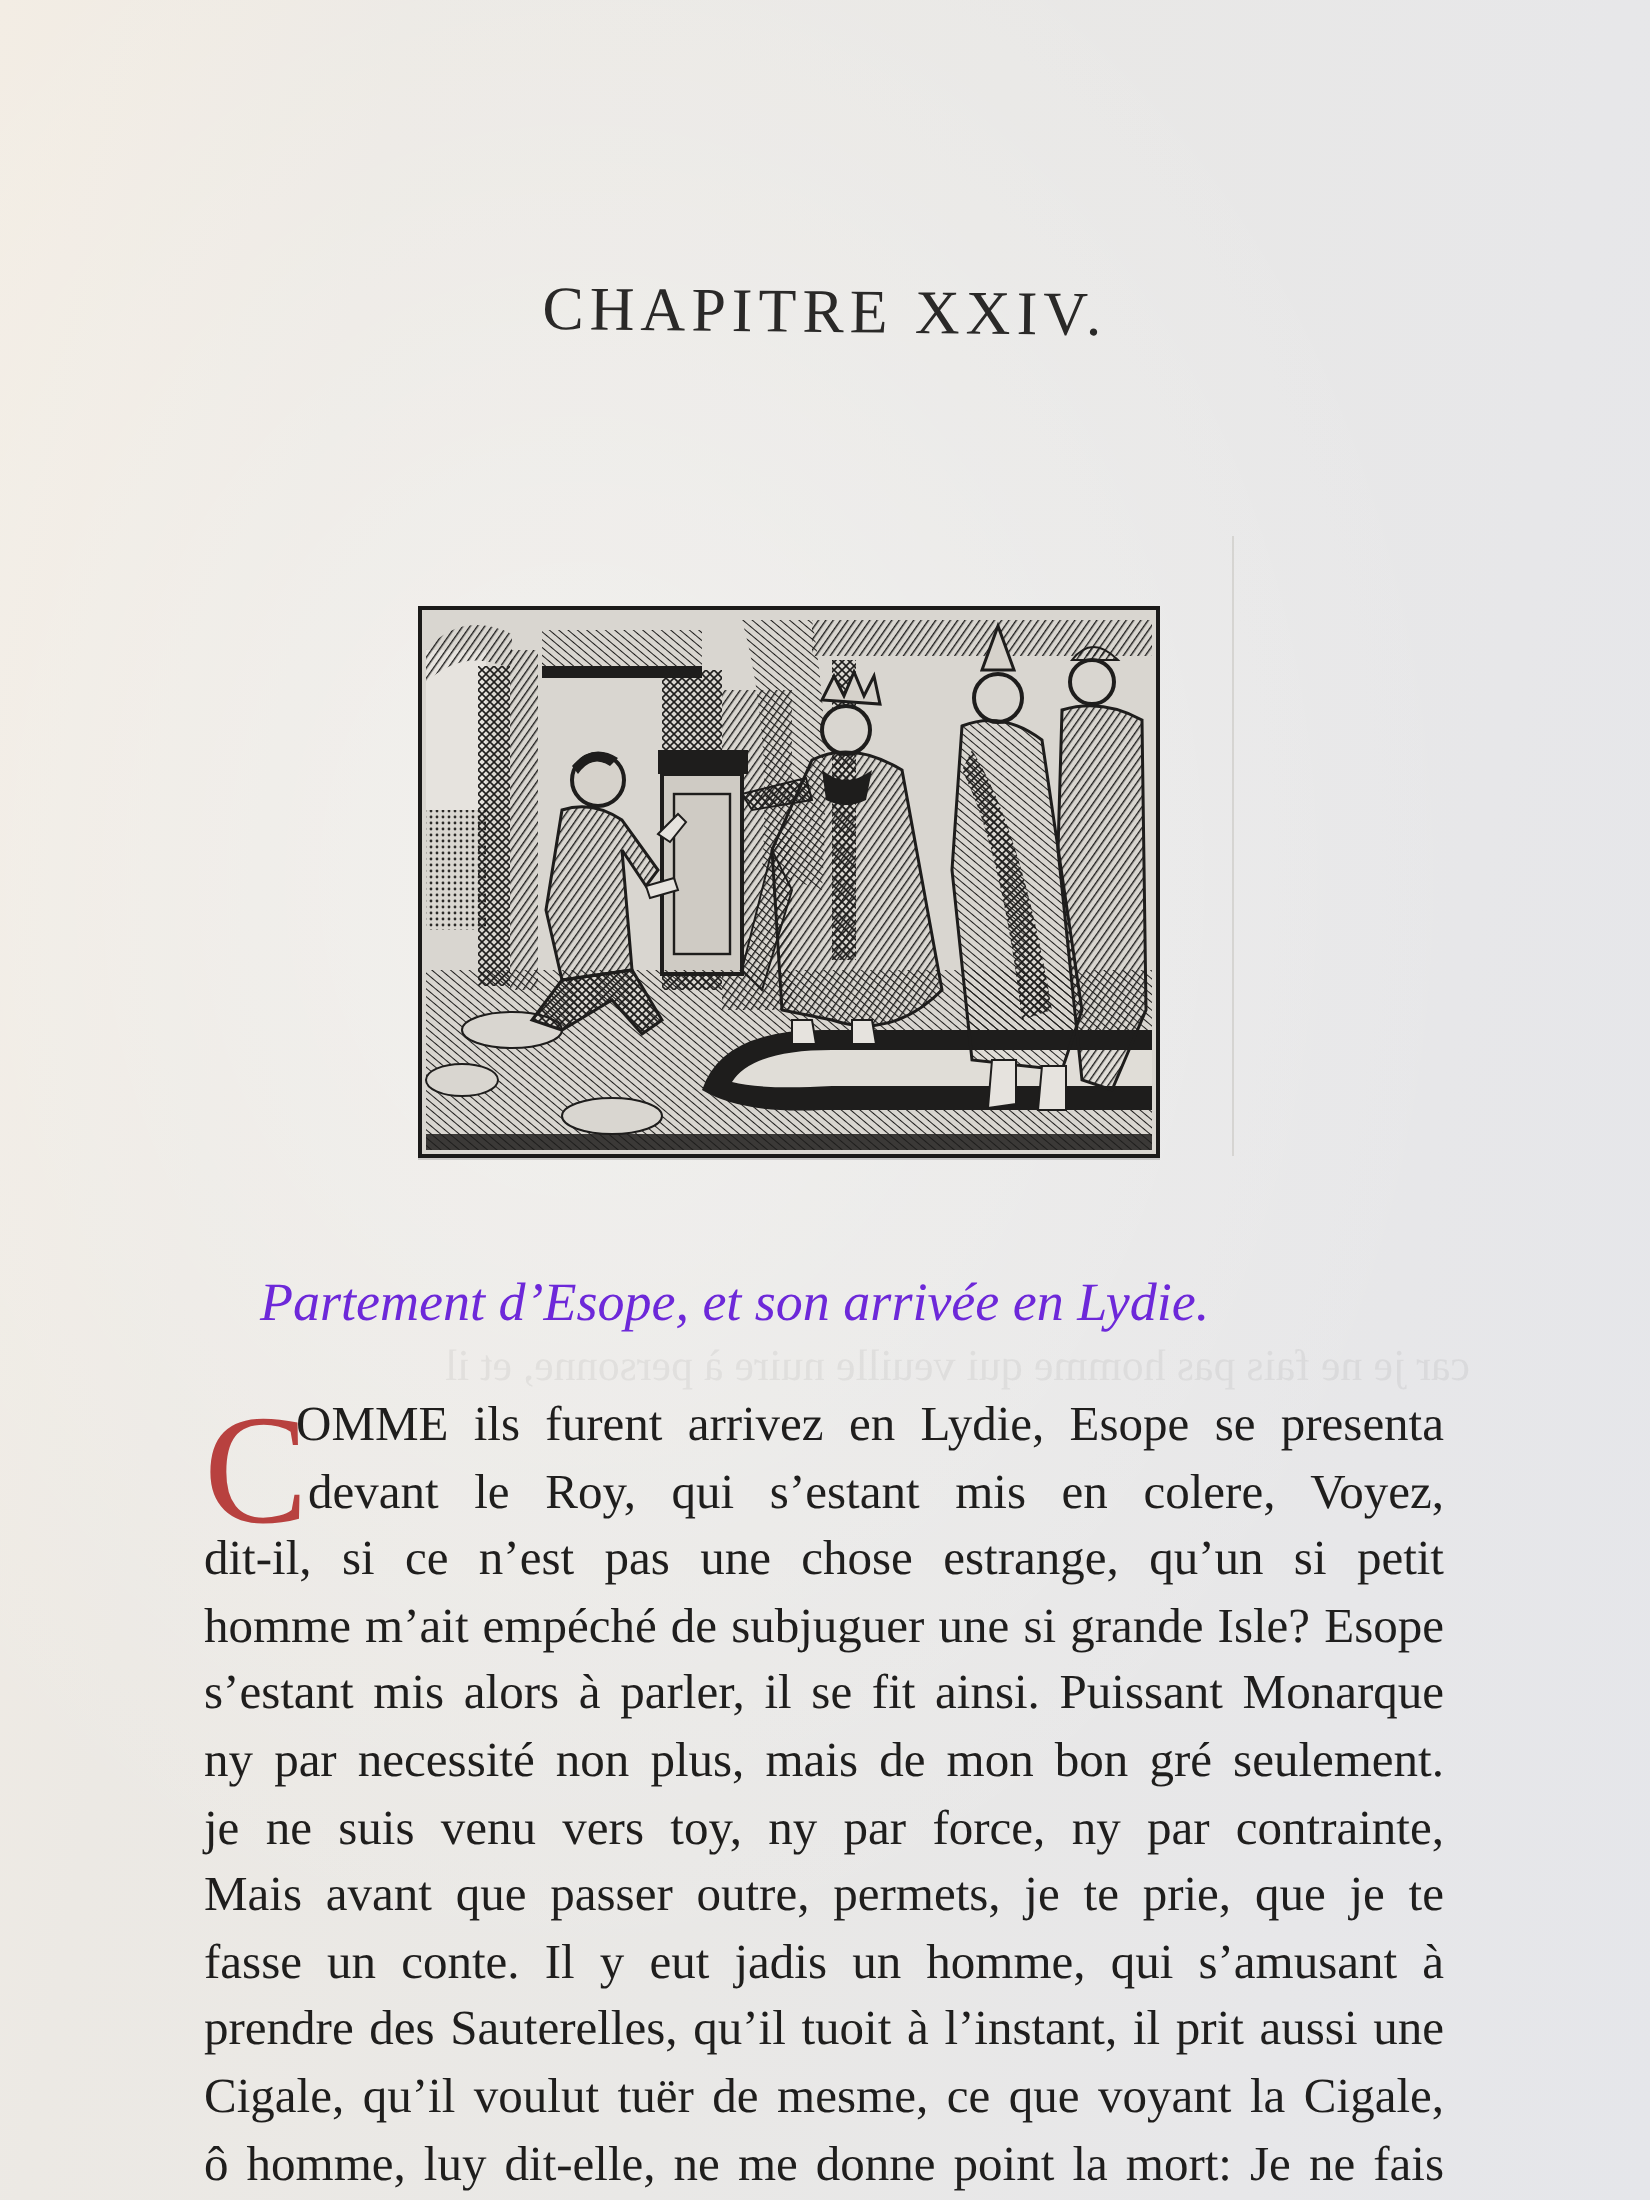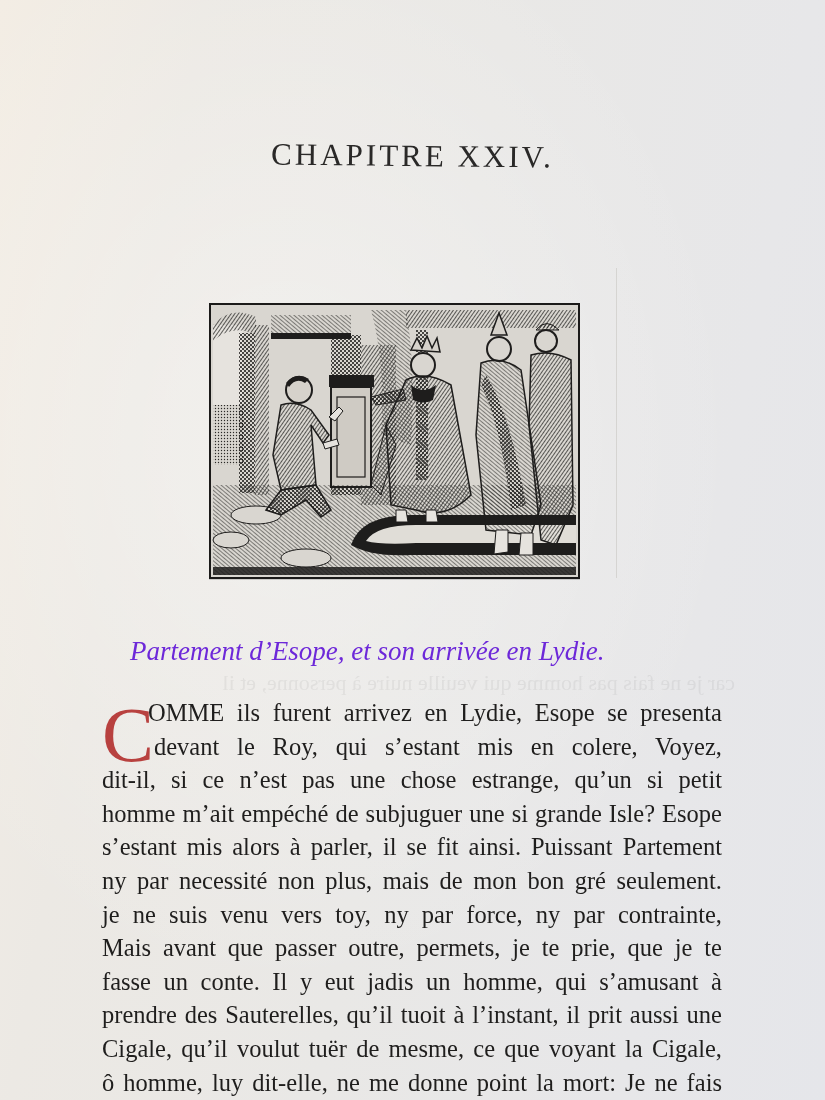--- a/index.html
+++ b/index.html
@@ -149,21 +149,21 @@
 
 <div class="subtitle">Partement d’Esope, et son arrivée en Lydie.</div>
 
 <div class="dropcap">C</div>
 
 <div class="body-text">
   <span class="first-rest">OMME ils furent arrivez en Lydie, Esope se presenta</span>
   <span class="line indent">devant le Roy, qui s’estant mis en colere, Voyez,</span>
   <span class="line">dit-il, si ce n’est pas une chose estrange, qu’un si petit</span>
   <span class="line">homme m’ait empéché de subjuguer une si grande Isle? Esope</span>
-  <span class="line">s’estant mis alors à parler, il se fit ainsi. Puissant Partement</span>
+  <span class="line">s’estant mis alors à parler, il se fit ainsi. Puissant Monarque</span>
   <span class="line">ny par necessité non plus, mais de mon bon gré seulement.</span>
   <span class="line">je ne suis venu vers toy, ny par force, ny par contrainte,</span>
   <span class="line">Mais avant que passer outre, permets, je te prie, que je te</span>
   <span class="line">fasse un conte. Il y eut jadis un homme, qui s’amusant à</span>
   <span class="line">prendre des Sauterelles, qu’il tuoit à l’instant, il prit aussi une</span>
   <span class="line">Cigale, qu’il voulut tuër de mesme, ce que voyant la Cigale,</span>
   <span class="line">ô homme, luy dit-elle, ne me donne point la mort: Je ne fais</span>
   <span class="line">aucun dommage aux bleds, et ne t’offence en chose quel-</span>
 </div>
 

